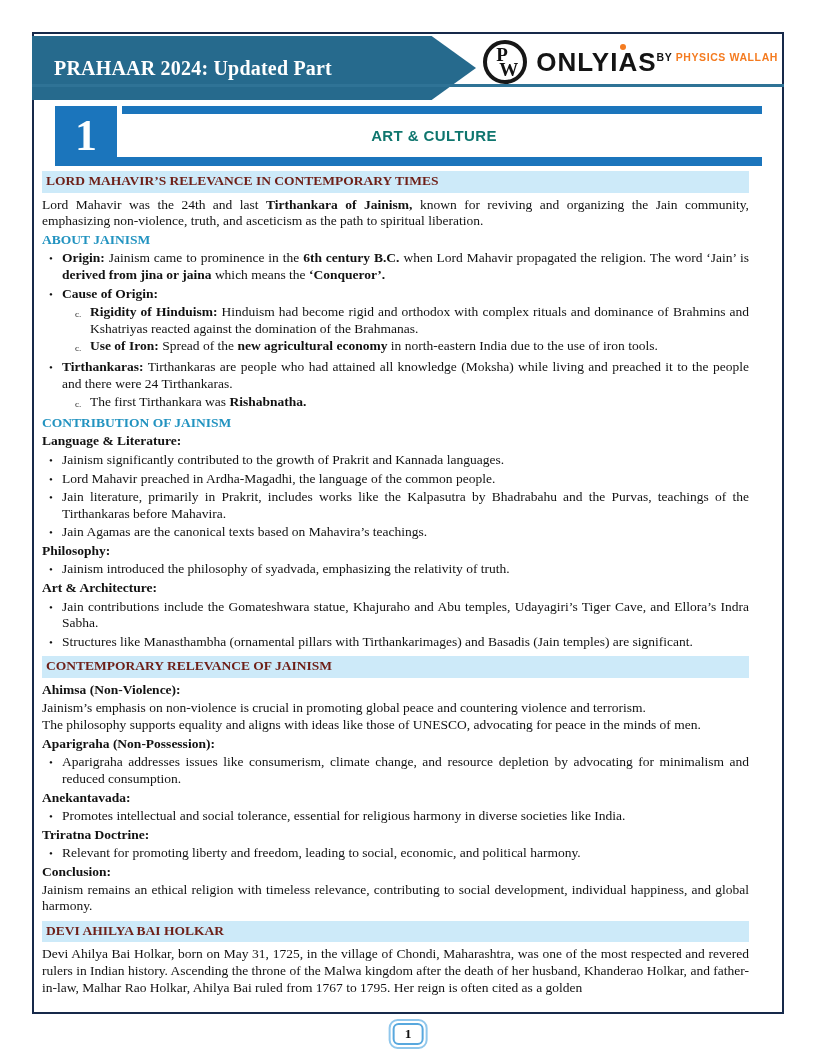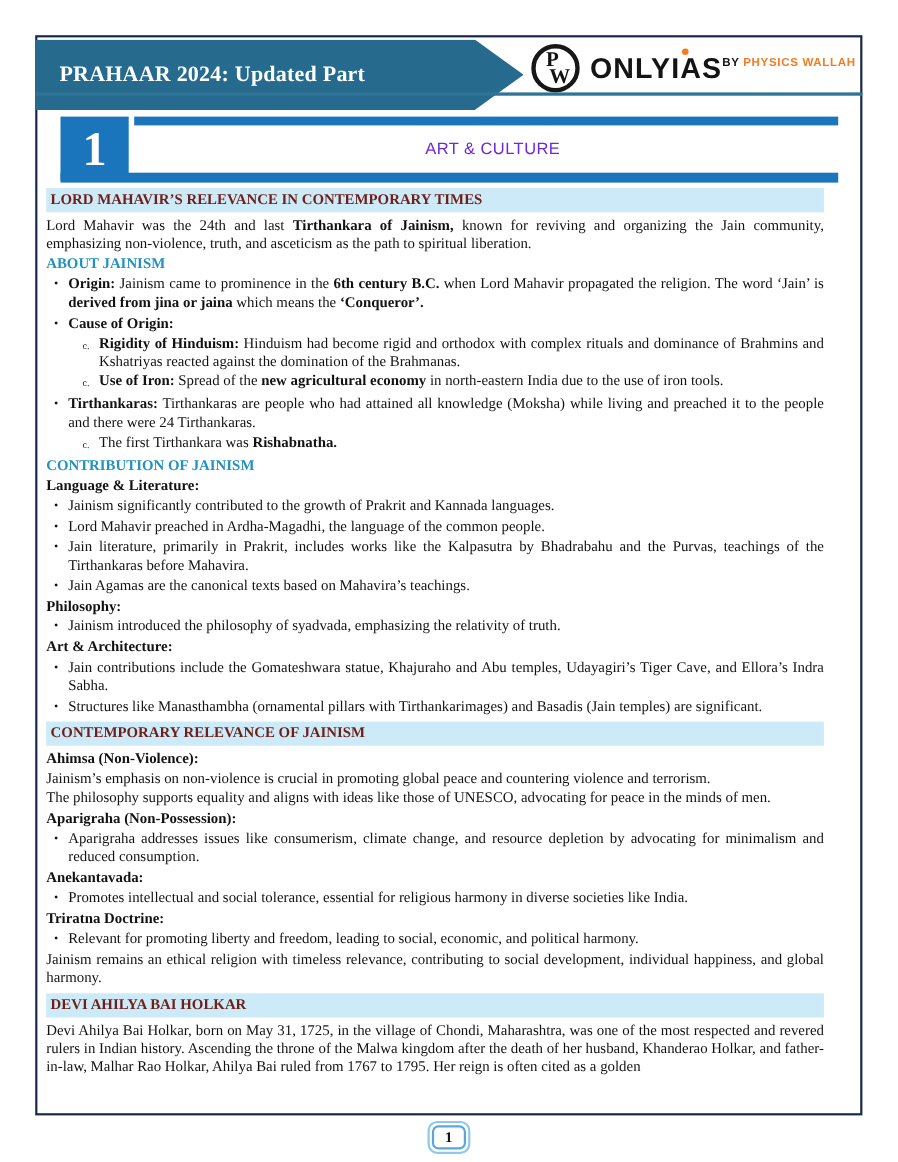--- a/index.html
+++ b/index.html
@@ -39,24 +39,24 @@
   .brand-sub .pw-orange{color:#f47b20;}
   .header-divider{position:absolute;left:32px;top:84px;width:752px;height:3px;background:#2f7396;}
   
   .chapter-num{
     position:absolute;left:55px;top:106px;width:62px;height:58px;background:#1b75bc;
     color:#fff;display:flex;align-items:center;justify-content:center;
     font-size:44px;font-weight:bold;font-family:"Liberation Serif",serif;
   }
   .chapter-topbar{position:absolute;left:122px;top:106px;width:640px;height:8px;background:#1b75bc;}
   .chapter-title{
-    position:absolute;left:128px;top:114px;width:640px;height:43px;
+    position:absolute;left:114px;top:114px;width:640px;height:43px;
     display:flex;align-items:center;justify-content:center;
-    font-family:"Liberation Sans",sans-serif;font-weight:normal;font-size:15px;
-    letter-spacing:.4px;color:#6d28d9;
+    font-family:"Liberation Sans",sans-serif;font-weight:bold;font-size:15px;
+    letter-spacing:.4px;color:#0f766e;
   }
   .chapter-botbar{position:absolute;left:55px;top:157px;width:707px;height:9px;background:#1b75bc;}
   
   .content{
     position:absolute;left:42px;top:171px;width:707px;
     font-size:13.5px;line-height:16.6px;
   }
   .blk b{font-weight:bold;}
   .strip{
     background:#cdeaf9;color:#6e1f17;font-weight:bold;
@@ -183,20 +183,21 @@
     <div class="blk label"><span>Anekantavada:</span></div>
     <div class="blk bullet">
       <span class="marker">•</span>
       <span class="txt"><span>Promotes intellectual and social tolerance, essential for religious harmony in diverse societies like India.</span></span>
     </div>
     <div class="blk label"><span>Triratna Doctrine:</span></div>
     <div class="blk bullet">
       <span class="marker">•</span>
       <span class="txt"><span>Relevant for promoting liberty and freedom, leading to social, economic, and political harmony.</span></span>
     </div>
+    <div class="blk label"><span>Conclusion:</span></div>
     <div class="blk para"><span>Jainism remains an ethical religion with timeless relevance, contributing to social development, individual happiness, and global harmony.</span></div>
     <div class="blk strip"><span>DEVI AHILYA BAI HOLKAR</span></div>
     <div class="blk para"><span>Devi Ahilya Bai Holkar, born on May 31, 1725, in the village of Chondi, Maharashtra, was one of the most respected and revered rulers in Indian history. Ascending the throne of the Malwa kingdom after the death of her husband, Khanderao Holkar, and father-in-law, Malhar Rao Holkar, Ahilya Bai ruled from 1767 to 1795. Her reign is often cited as a golden</span></div>
   </div>
 
 <div class="footer-badge-outer">
   <div class="footer-badge-inner">1</div>
 </div>
 
 </body></html>

